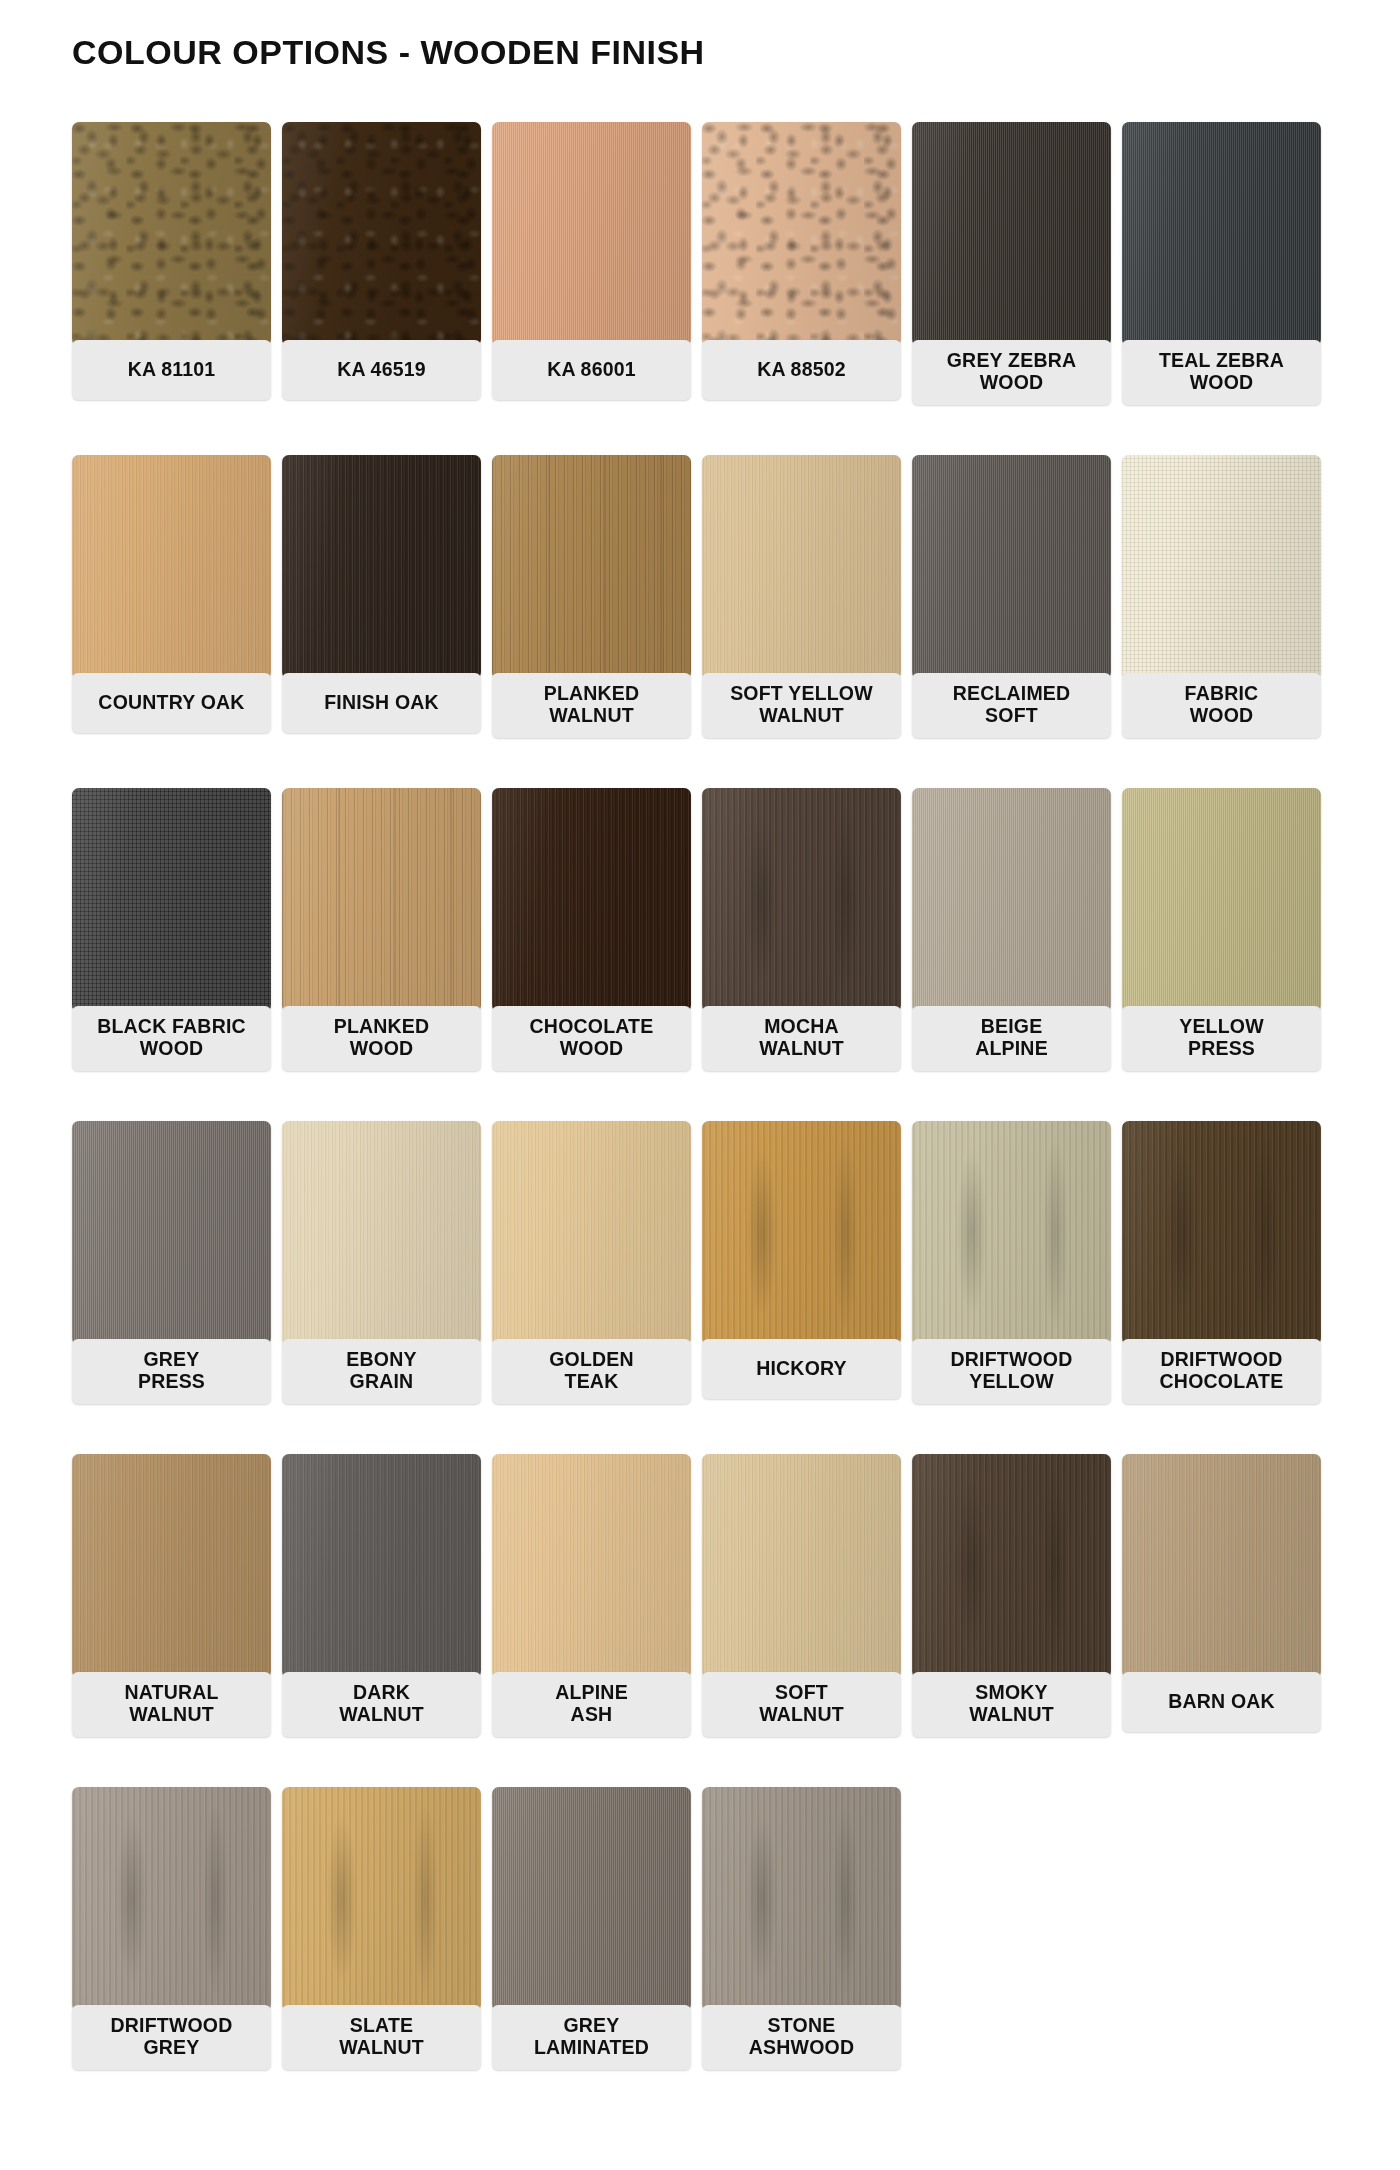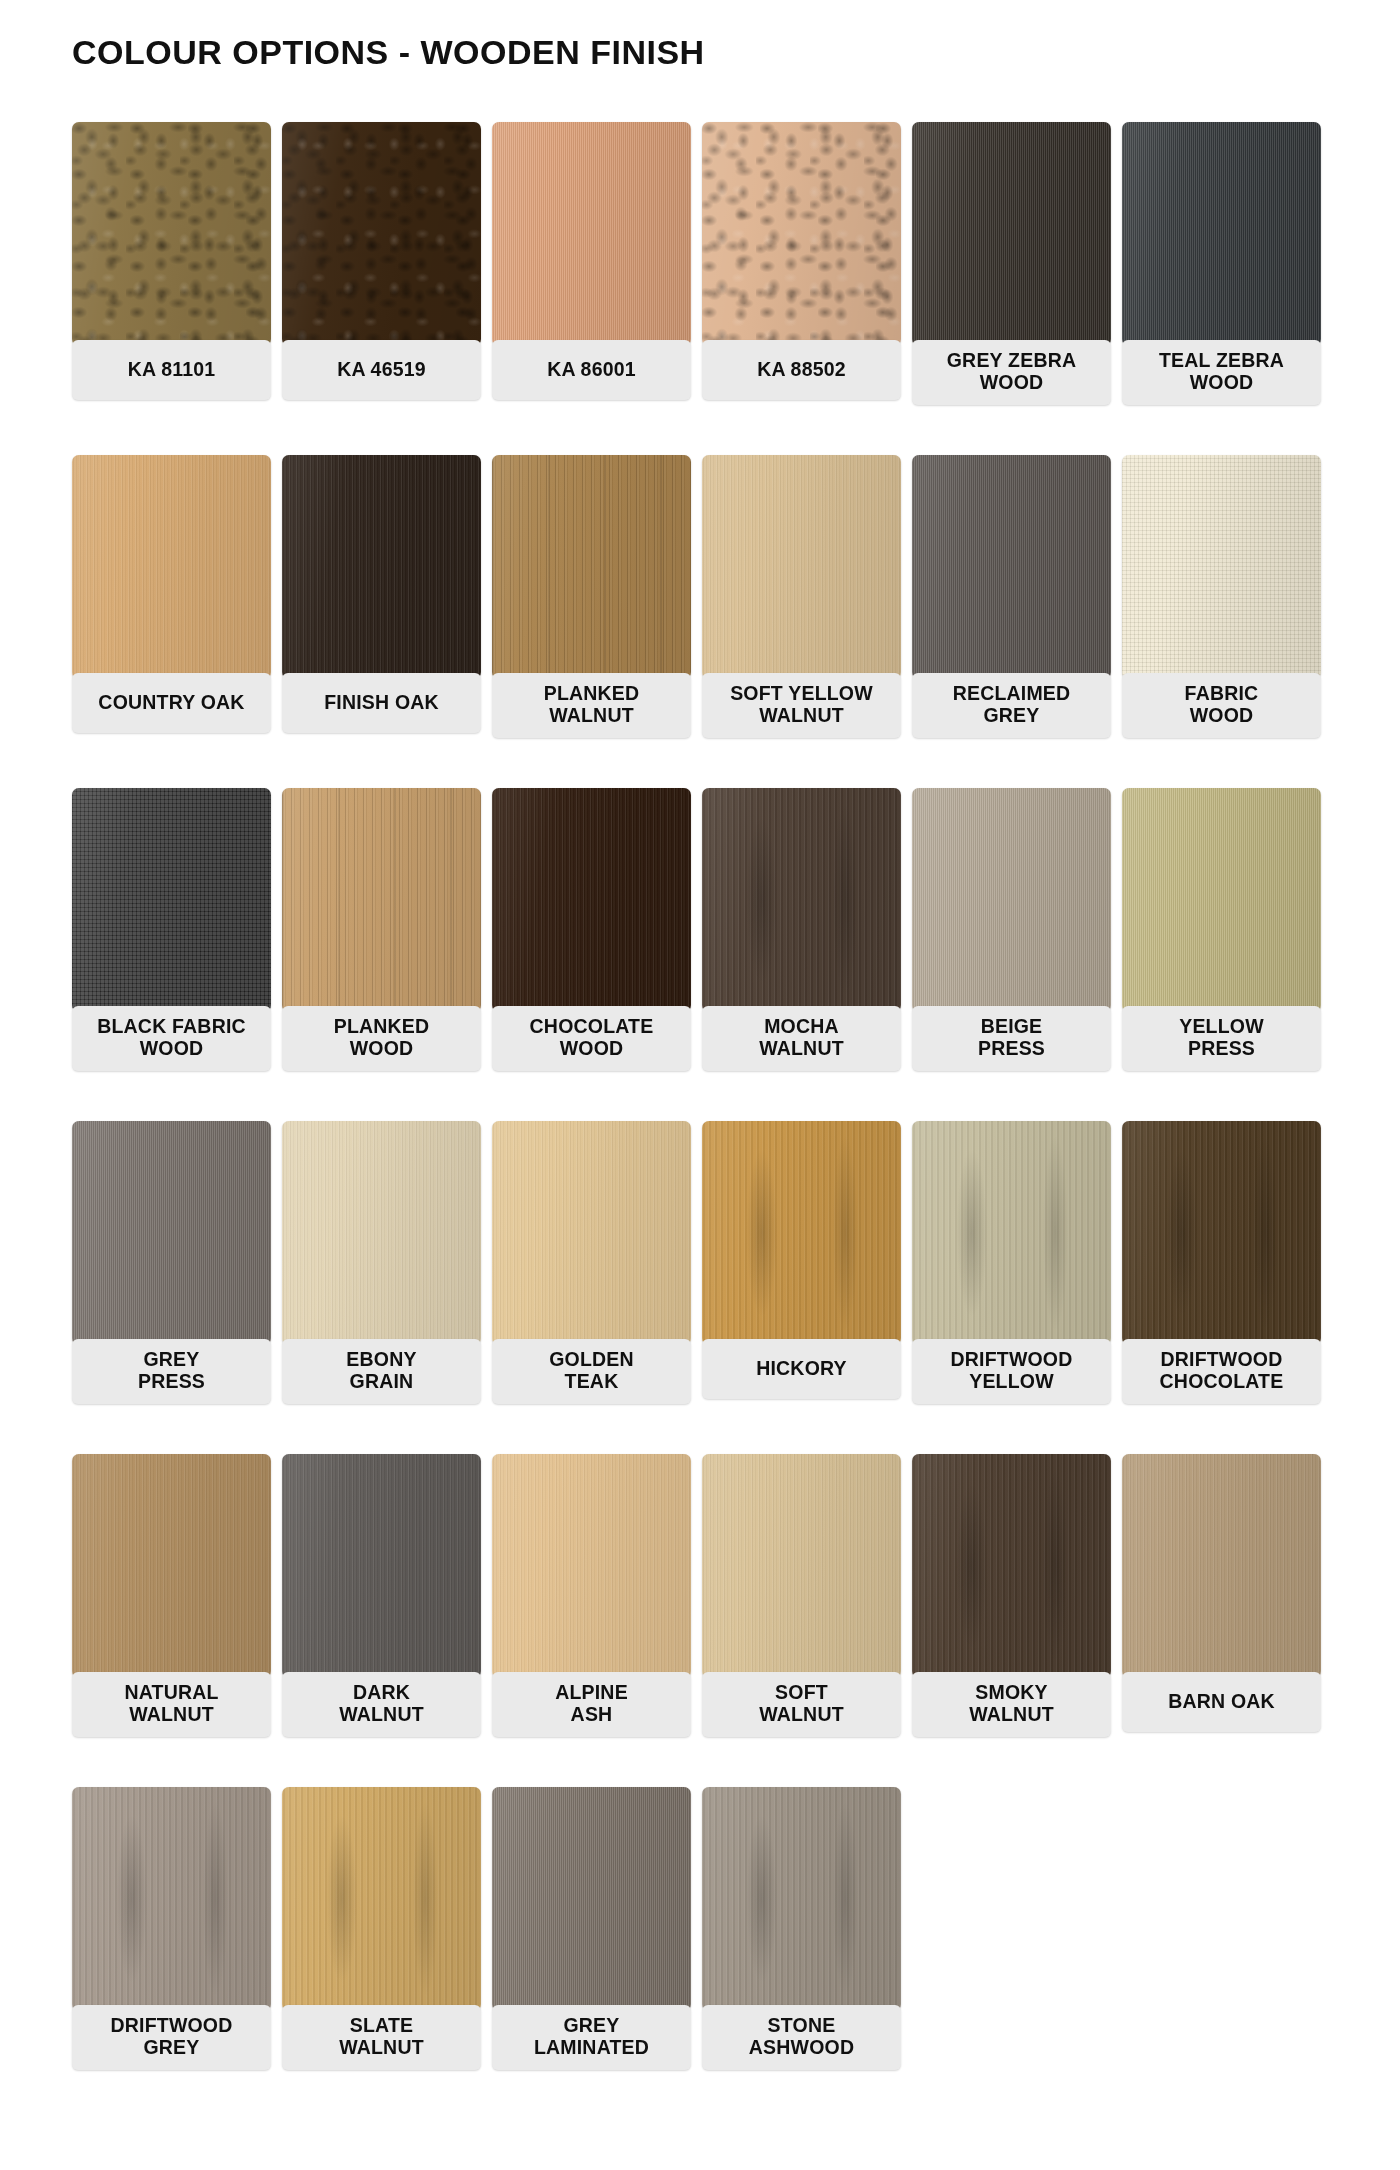--- a/index.html
+++ b/index.html
@@ -225,21 +225,21 @@
 WALNUT</span>
         </div>
       </div>
       <div class="card">
         <div class="swatch" style="background: rgb(90, 84, 80);">
           <div class="tex g-fine"></div>
           <div class="sheen"></div>
         </div>
         <div class="label">
           <span>RECLAIMED
-GREY</span>
+SOFT</span>
         </div>
       </div>
       <div class="card">
         <div class="swatch" style="background: rgb(238, 230, 205);">
           <div class="tex g-fabric"></div>
           <div class="sheen"></div>
         </div>
         <div class="label">
           <span>FABRIC
 WOOD</span>
@@ -285,21 +285,21 @@
 WALNUT</span>
         </div>
       </div>
       <div class="card">
         <div class="swatch" style="background: rgb(179, 167, 149);">
           <div class="tex g-fine"></div>
           <div class="sheen"></div>
         </div>
         <div class="label">
           <span>BEIGE
-PRESS</span>
+ALPINE</span>
         </div>
       </div>
       <div class="card">
         <div class="swatch" style="background: rgb(194, 184, 130);">
           <div class="tex g-fine"></div>
           <div class="sheen"></div>
         </div>
         <div class="label">
           <span>YELLOW
 PRESS</span>

